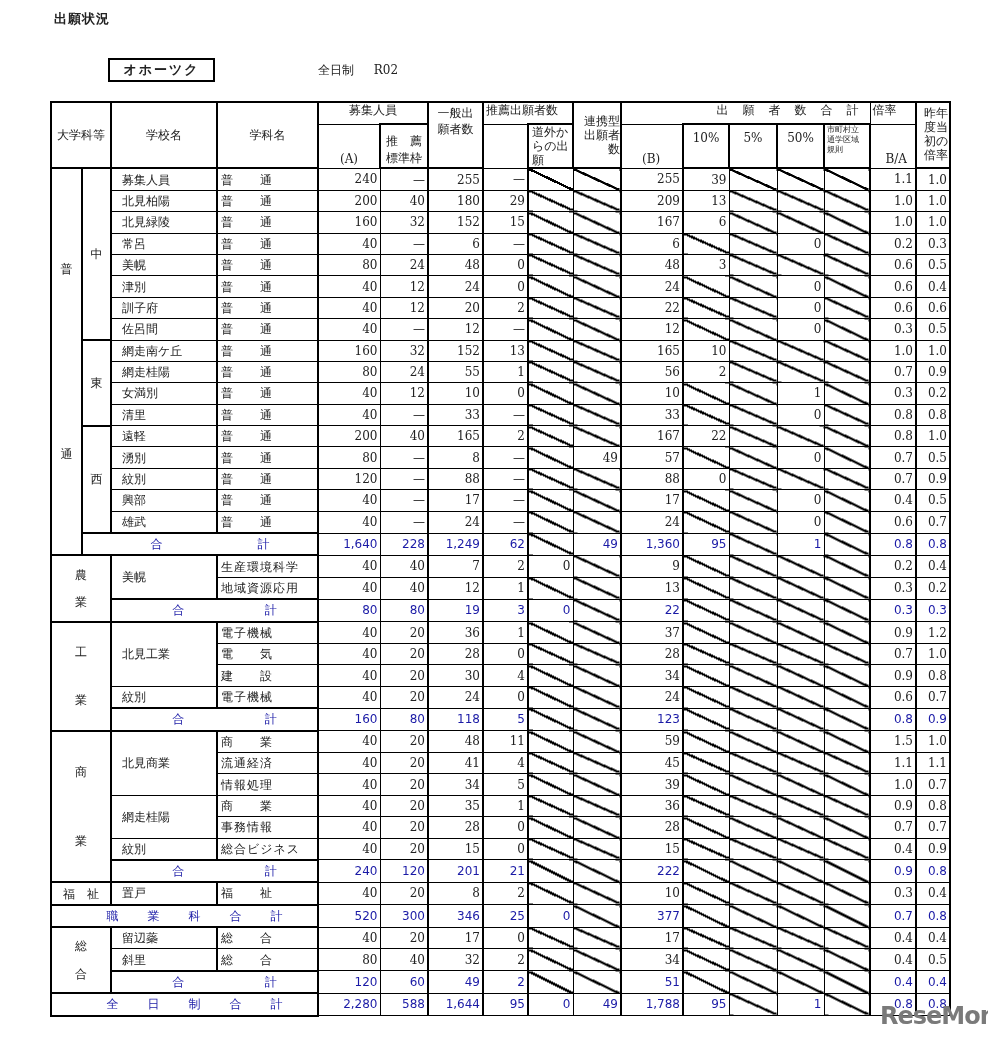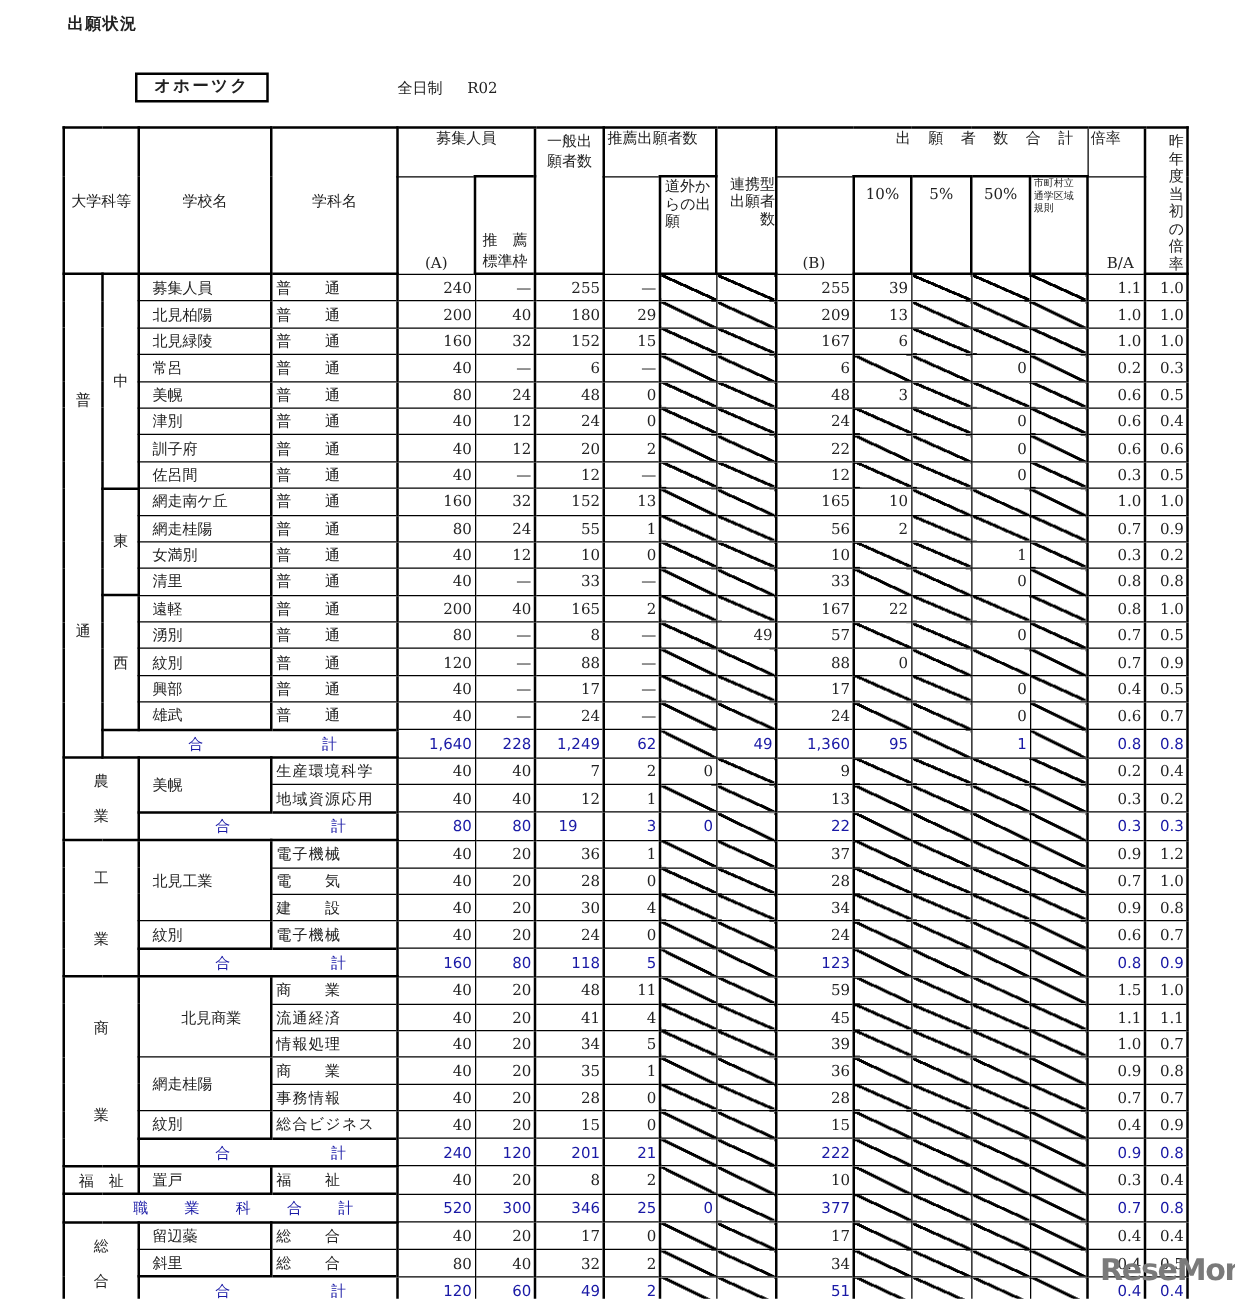--- a/index.html
+++ b/index.html
@@ -64,21 +64,21 @@
       <th rowspan="2" style="vertical-align:middle;border-width:2px">学科名</th>
       <th colspan="2" style="height:20px;border-top-width:2px">募集人員</th>
       <th rowspan="2" style="border-width:2px;white-space:pre-line;line-height:16px;padding-top:2px">一般出
 願者数</th>
       <th colspan="2" class="hdr-small" style="text-align:left;border-top-width:2px;padding-left:2px">推薦出願者数</th>
       <th rowspan="2" class="hdr-small" style="border-width:2px;white-space:pre-line;text-align:right;vertical-align:middle;padding-left:2px">連携型
 出願者
 数</th>
       <th colspan="5" style="text-align:right;padding-right:10px;border-top-width:2px;letter-spacing:1px">出　願　者　数　合　計</th>
       <th style="border-top-width:2px;text-align:left;padding-left:2px">倍率</th>
-      <th rowspan="2" class="hdr-small" style="border-width:2px;white-space:pre-line;text-align:left;padding-left:18px;padding-top:3px">昨年
+      <th rowspan="2" class="hdr-small" style="border-width:2px;white-space:pre-line;text-align:left;padding-left:7px;padding-top:3px">昨年
 度当
 初の
 倍率</th>
     </tr>
     <tr>
       <th style="vertical-align:bottom;text-align:center;height:40px;padding-bottom:2px">(A)</th>
       <th style="border-width:2px;white-space:pre-line;line-height:17px;vertical-align:bottom">推　薦
 標準枠</th>
       <th></th>
       <th class="hdr-small" style="border-width:2px;white-space:pre-line;text-align:left;padding-left:3px">道外か
@@ -455,21 +455,21 @@
       </tr>
       <tr class="thick-top">
         <td class="total cat" colspan="2" style="border-width: 2px;">
           <div style="display: flex; justify-content: space-around; padding-left: 20px;">
             <span>合</span>
             <span>計</span>
           </div>
         </td>
         <td class="num total">80</td>
         <td class="num total" style="border-right-width: 2px;">80</td>
-        <td class="num total" style="border-right-width: 2px; text-align: center;">19</td>
+        <td class="num total" style="border-right-width: 2px;">19</td>
         <td class="num total" style="border-right-width: 2px;">3</td>
         <td class="num total">0</td>
         <td class="diag2" style="border-right-width: 2px;"></td>
         <td class="num total" style="border-right-width: 2px;">22</td>
         <td class="diag2"></td>
         <td class="diag2"></td>
         <td class="diag2"></td>
         <td class="diag2" style="border-right-width: 2px;"></td>
         <td class="num total" style="border-right-width: 2px;">0.3</td>
         <td class="num total" style="border-right-width: 2px;">0.3</td>
@@ -567,21 +567,21 @@
         <td class="num total" style="border-right-width: 2px;">0.8</td>
         <td class="num total" style="border-right-width: 2px;">0.9</td>
       </tr>
       <tr>
         <td class="cat" rowspan="7" colspan="2" style="border-width: 2px; vertical-align: middle;">
           <div style="display: flex; flex-direction: column; justify-content: space-around; align-items: center; height: 139px;">
             <span>商</span>
             <span>業</span>
           </div>
         </td>
-        <td class="txt" rowspan="3" style="border-left-width: 2px; border-right-width: 2px; text-align: center;">北見商業</td>
+        <td class="txt" rowspan="3" style="border-left-width: 2px; border-right-width: 2px;">北見商業</td>
         <td class="dept" style="border-right-width: 2px; letter-spacing: 1px;">商　　業</td>
         <td class="num">40</td>
         <td class="num" style="border-right-width: 2px;">20</td>
         <td class="num" style="border-right-width: 2px;">48</td>
         <td class="num" style="border-right-width: 2px;">11</td>
         <td class="diag2"></td>
         <td class="diag2" style="border-right-width: 2px;"></td>
         <td class="num" style="border-right-width: 2px;">59</td>
         <td class="diag2"></td>
         <td class="diag2"></td>

